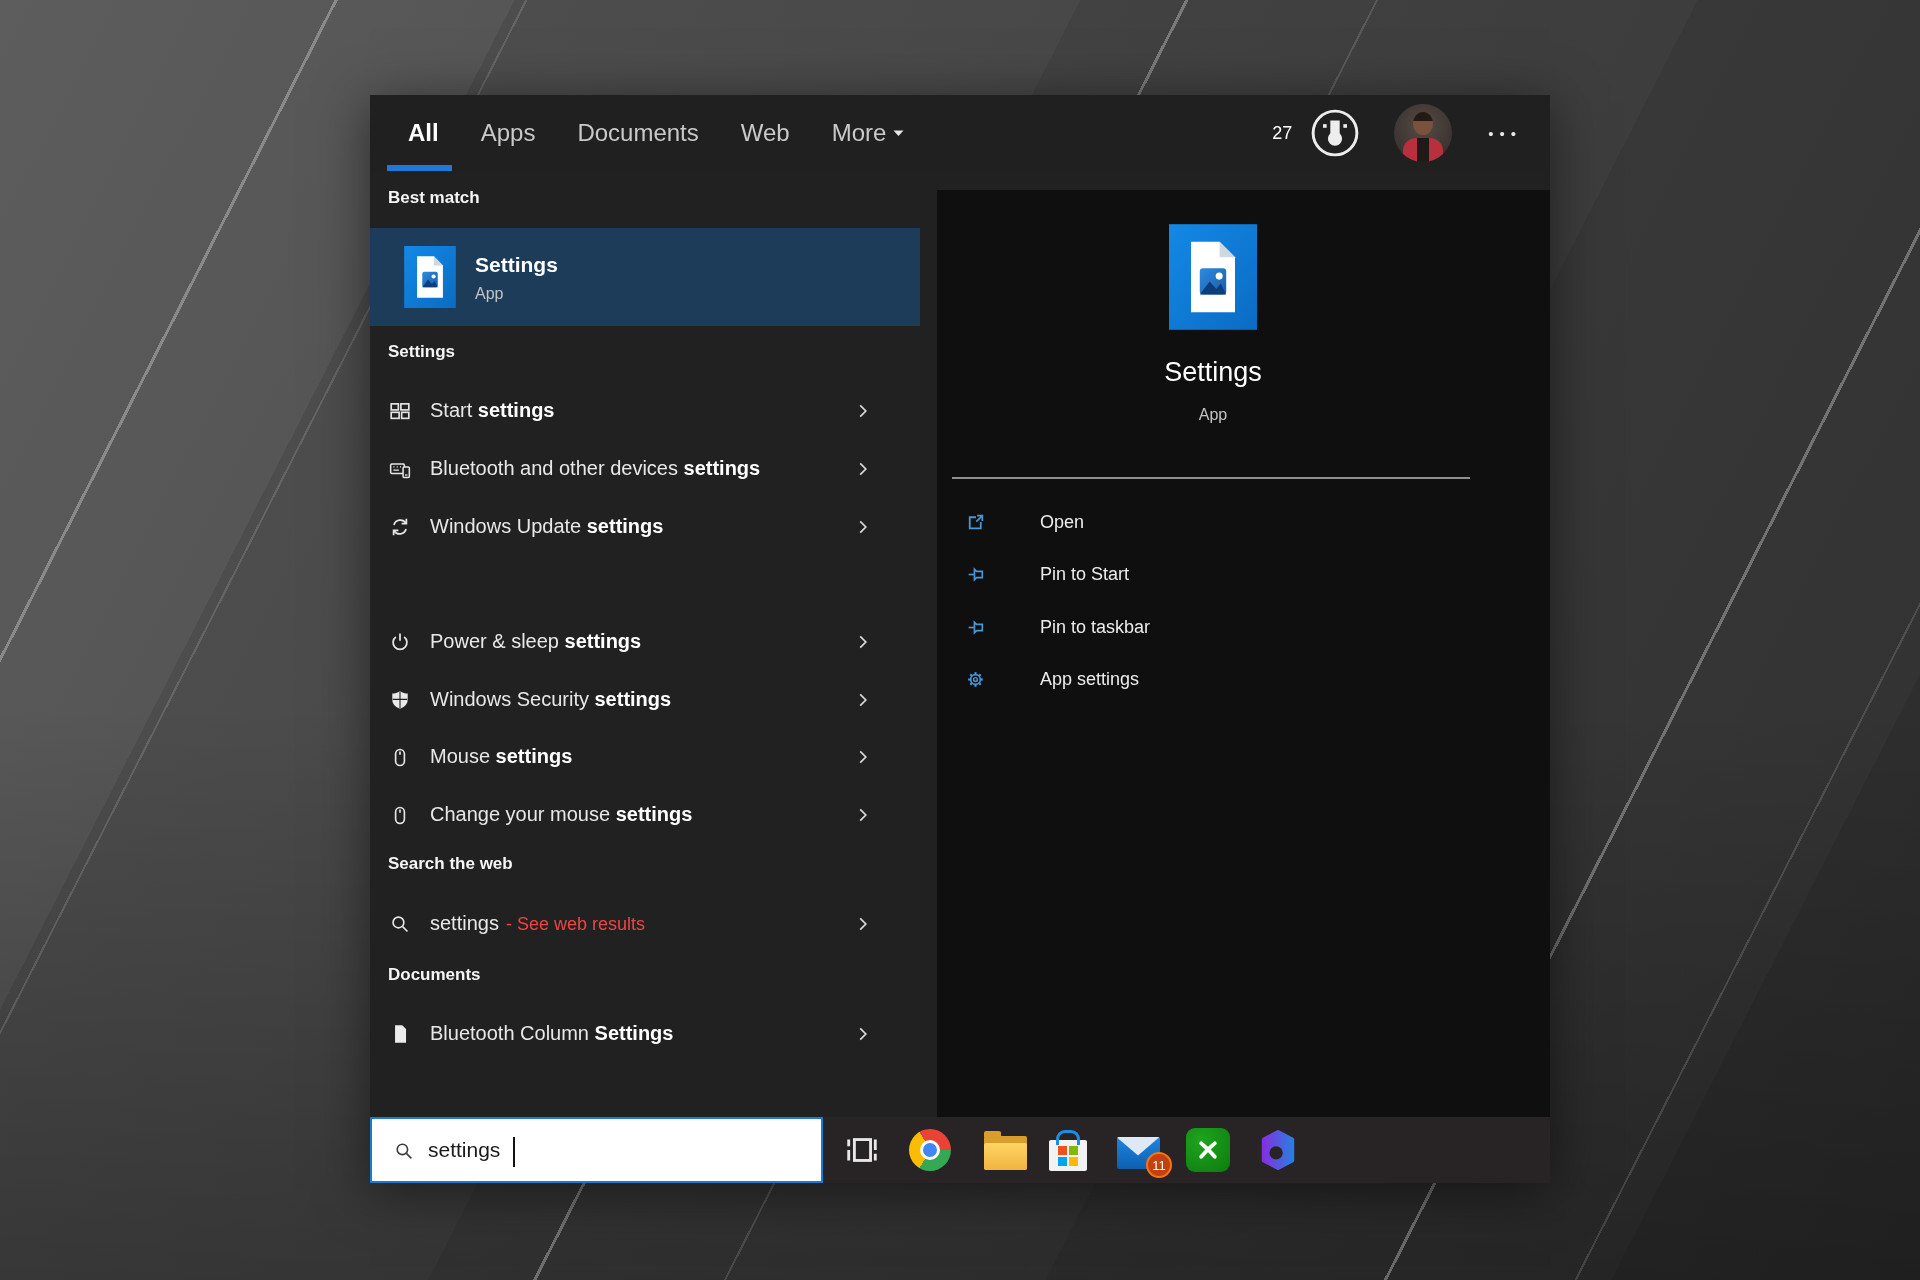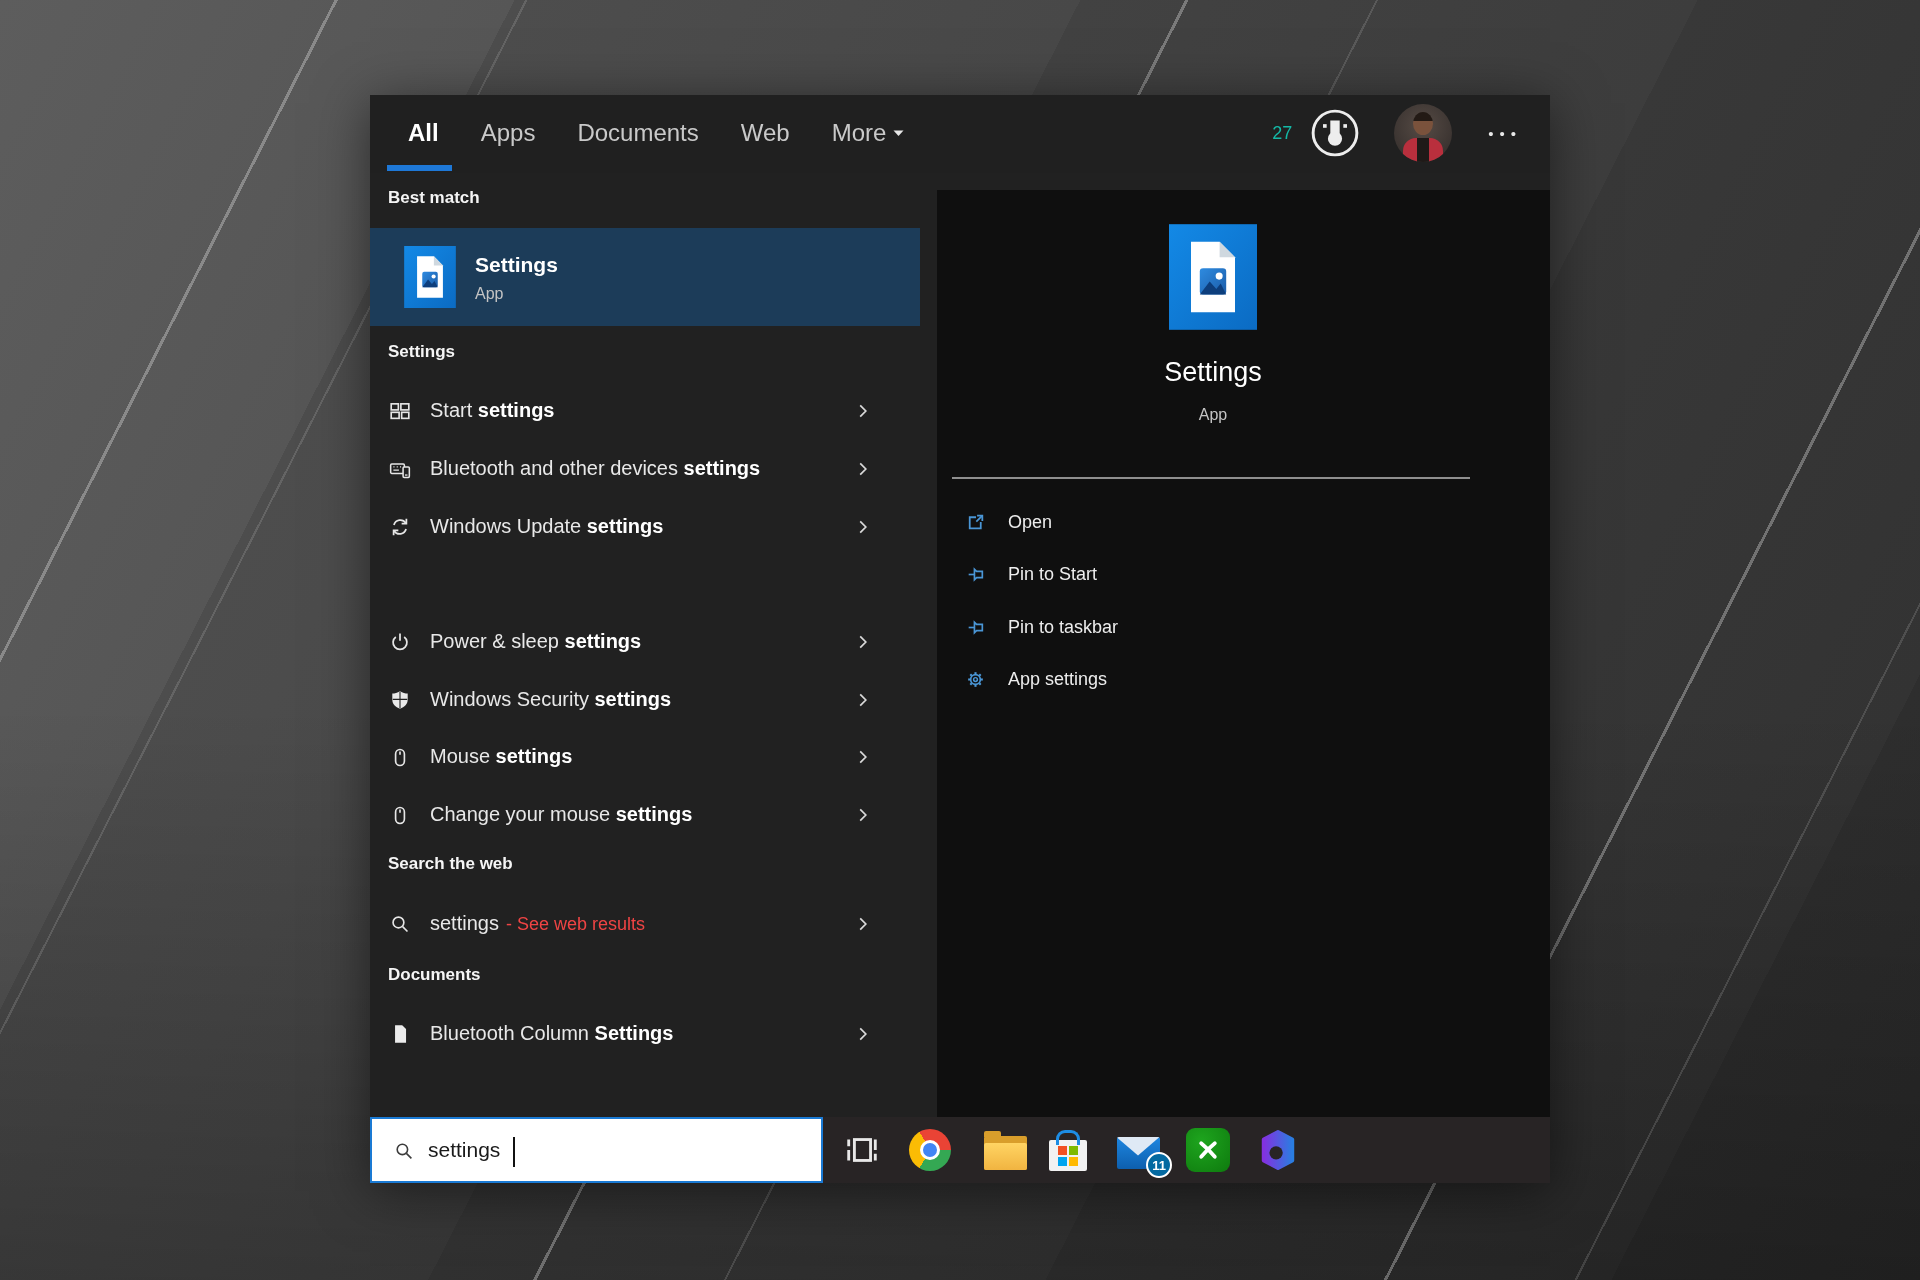--- a/index.html
+++ b/index.html
@@ -22,21 +22,21 @@
     position:absolute; left:370px; top:95px; width:1180px; height:1088px;
     background:#212121; box-shadow:0 8px 50px rgba(0,0,0,.5);
   }
   
   .topbar { position:absolute; left:0; top:0; width:100%; height:78px; background:#202020; }
   .tabs { position:absolute; left:38px; top:0; height:76px; display:flex; align-items:center; gap:42px; }
   .tab { font-size:24px; color:#c9c9c9; cursor:default; display:flex; align-items:center; gap:7px; }
   .tab.active { color:#ffffff; font-weight:700; }
   .tab-underline { position:absolute; left:17px; top:70px; width:65px; height:6px; background:var(--accent-blue,#1e78d7); }
   .top-right { position:absolute; right:28px; top:0; height:76px; display:flex; align-items:center; }
-  .rewards-count { font-size:18px; color:#14b8a6; margin-right:18px; }
+  .rewards-count { font-size:18px; color:#ffffff; margin-right:18px; }
   .medal { width:50px; height:50px; margin-right:34px; }
   .avatar { position:relative; width:58px; height:58px; border-radius:50%; overflow:hidden;
     background:radial-gradient(circle at 50% 38%, #564b45, #3a3330 72%); margin-right:36px; }
   .avatar::before { content:""; position:absolute; left:50%; top:8px; transform:translateX(-50%);
     width:20px; height:23px; border-radius:50%;
     background:linear-gradient(180deg,#231a15 0%, #231a15 40%, #7a523c 40%); }
   .avatar::after { content:""; position:absolute; left:50%; bottom:0; transform:translateX(-50%);
     width:40px; height:24px; border-radius:13px 13px 0 0;
     background:linear-gradient(90deg,#b92f3d 0 36%, #1f1a18 36% 64%, #b92f3d 64%); }
   .dots { font-size:15px; letter-spacing:6px; color:#e8e8e8; }
@@ -59,21 +59,21 @@
 
   
   .card { position:absolute; left:567px; top:95px; width:613px; height:927px; background:#0f0f0f; }
   .card-title { position:absolute; left:0; top:167px; width:552px; text-align:center;
     font-size:27px; color:#fff; font-weight:400; }
   .card-sub { position:absolute; left:0; top:216px; width:552px; text-align:center;
     font-size:16px; color:#c4c4c4; }
   .card-divider { position:absolute; left:15px; top:287px; width:518px; height:2px; background:#8f8f8f; }
   .action { position:absolute; left:0; width:560px; height:52px; display:flex; align-items:center; cursor:default; }
   .action .aic { width:21px; height:21px; margin-left:28px; display:flex; }
-  .action .alabel { margin-left:22px; font-size:18px; color:#ededed; }
+  .action .alabel { margin-left:54px; font-size:18px; color:#ededed; }
 
   
   .taskbar { position:absolute; left:0; top:1022px; width:100%; height:66px; background:#282425; }
   .searchbox { position:absolute; left:0; top:0; width:453px; height:66px; background:#ffffff;
     border:2px solid var(--search-border,#1a7ad4); }
   .searchbox .mag { position:absolute; left:22px; top:22px; }
   .searchbox input { position:absolute; left:56px; top:0; width:330px; height:100%;
     border:none; outline:none; font-family:"Liberation Sans",sans-serif;
     font-size:21px; color:#1a1a1a; background:transparent; }
   .caret { position:absolute; left:141px; top:18px; width:2px; height:30px; background:#111;
@@ -97,22 +97,22 @@
   .store::before { content:""; position:absolute; top:-10px; left:50%; transform:translateX(-50%);
     width:18px; height:12px; border:3.5px solid #1d8de4; border-bottom:none; border-radius:9px 9px 0 0; }
   .store .grid { display:grid; grid-template-columns:9px 9px; grid-template-rows:9px 9px; gap:2px; }
   .store .grid i { display:block; }
 
   .mail { position:relative; width:43px; height:32px; margin-top:6px;
     background:linear-gradient(180deg,#1e86e0,#0d5fae); border-radius:2px; overflow:hidden; }
   .mail::before { content:""; position:absolute; inset:0;
     clip-path:polygon(0 0, 100% 0, 50% 58%); background:#dfe9f5; }
   .badge { position:absolute; right:-12px; bottom:-6px; width:26px; height:26px; border-radius:50%;
-    background:#0369a1; border:2px solid #ffffff; color:#fff; font-size:13px;
-    display:flex; align-items:center; justify-content:center; z-index:2;font-weight:bold; }
+    background:#c2410c; border:2px solid #f97316; color:#fff; font-size:13px;
+    display:flex; align-items:center; justify-content:center; z-index:2; }
 
   .xbox { width:44px; height:44px; border-radius:9px;
     background:radial-gradient(circle at 35% 30%, #1ea51e, #0e7a0e); display:flex; align-items:center; justify-content:center; }
 
   svg { display:block; }
 </style>
 </head>
 <body>
 
 <div class="panel">

